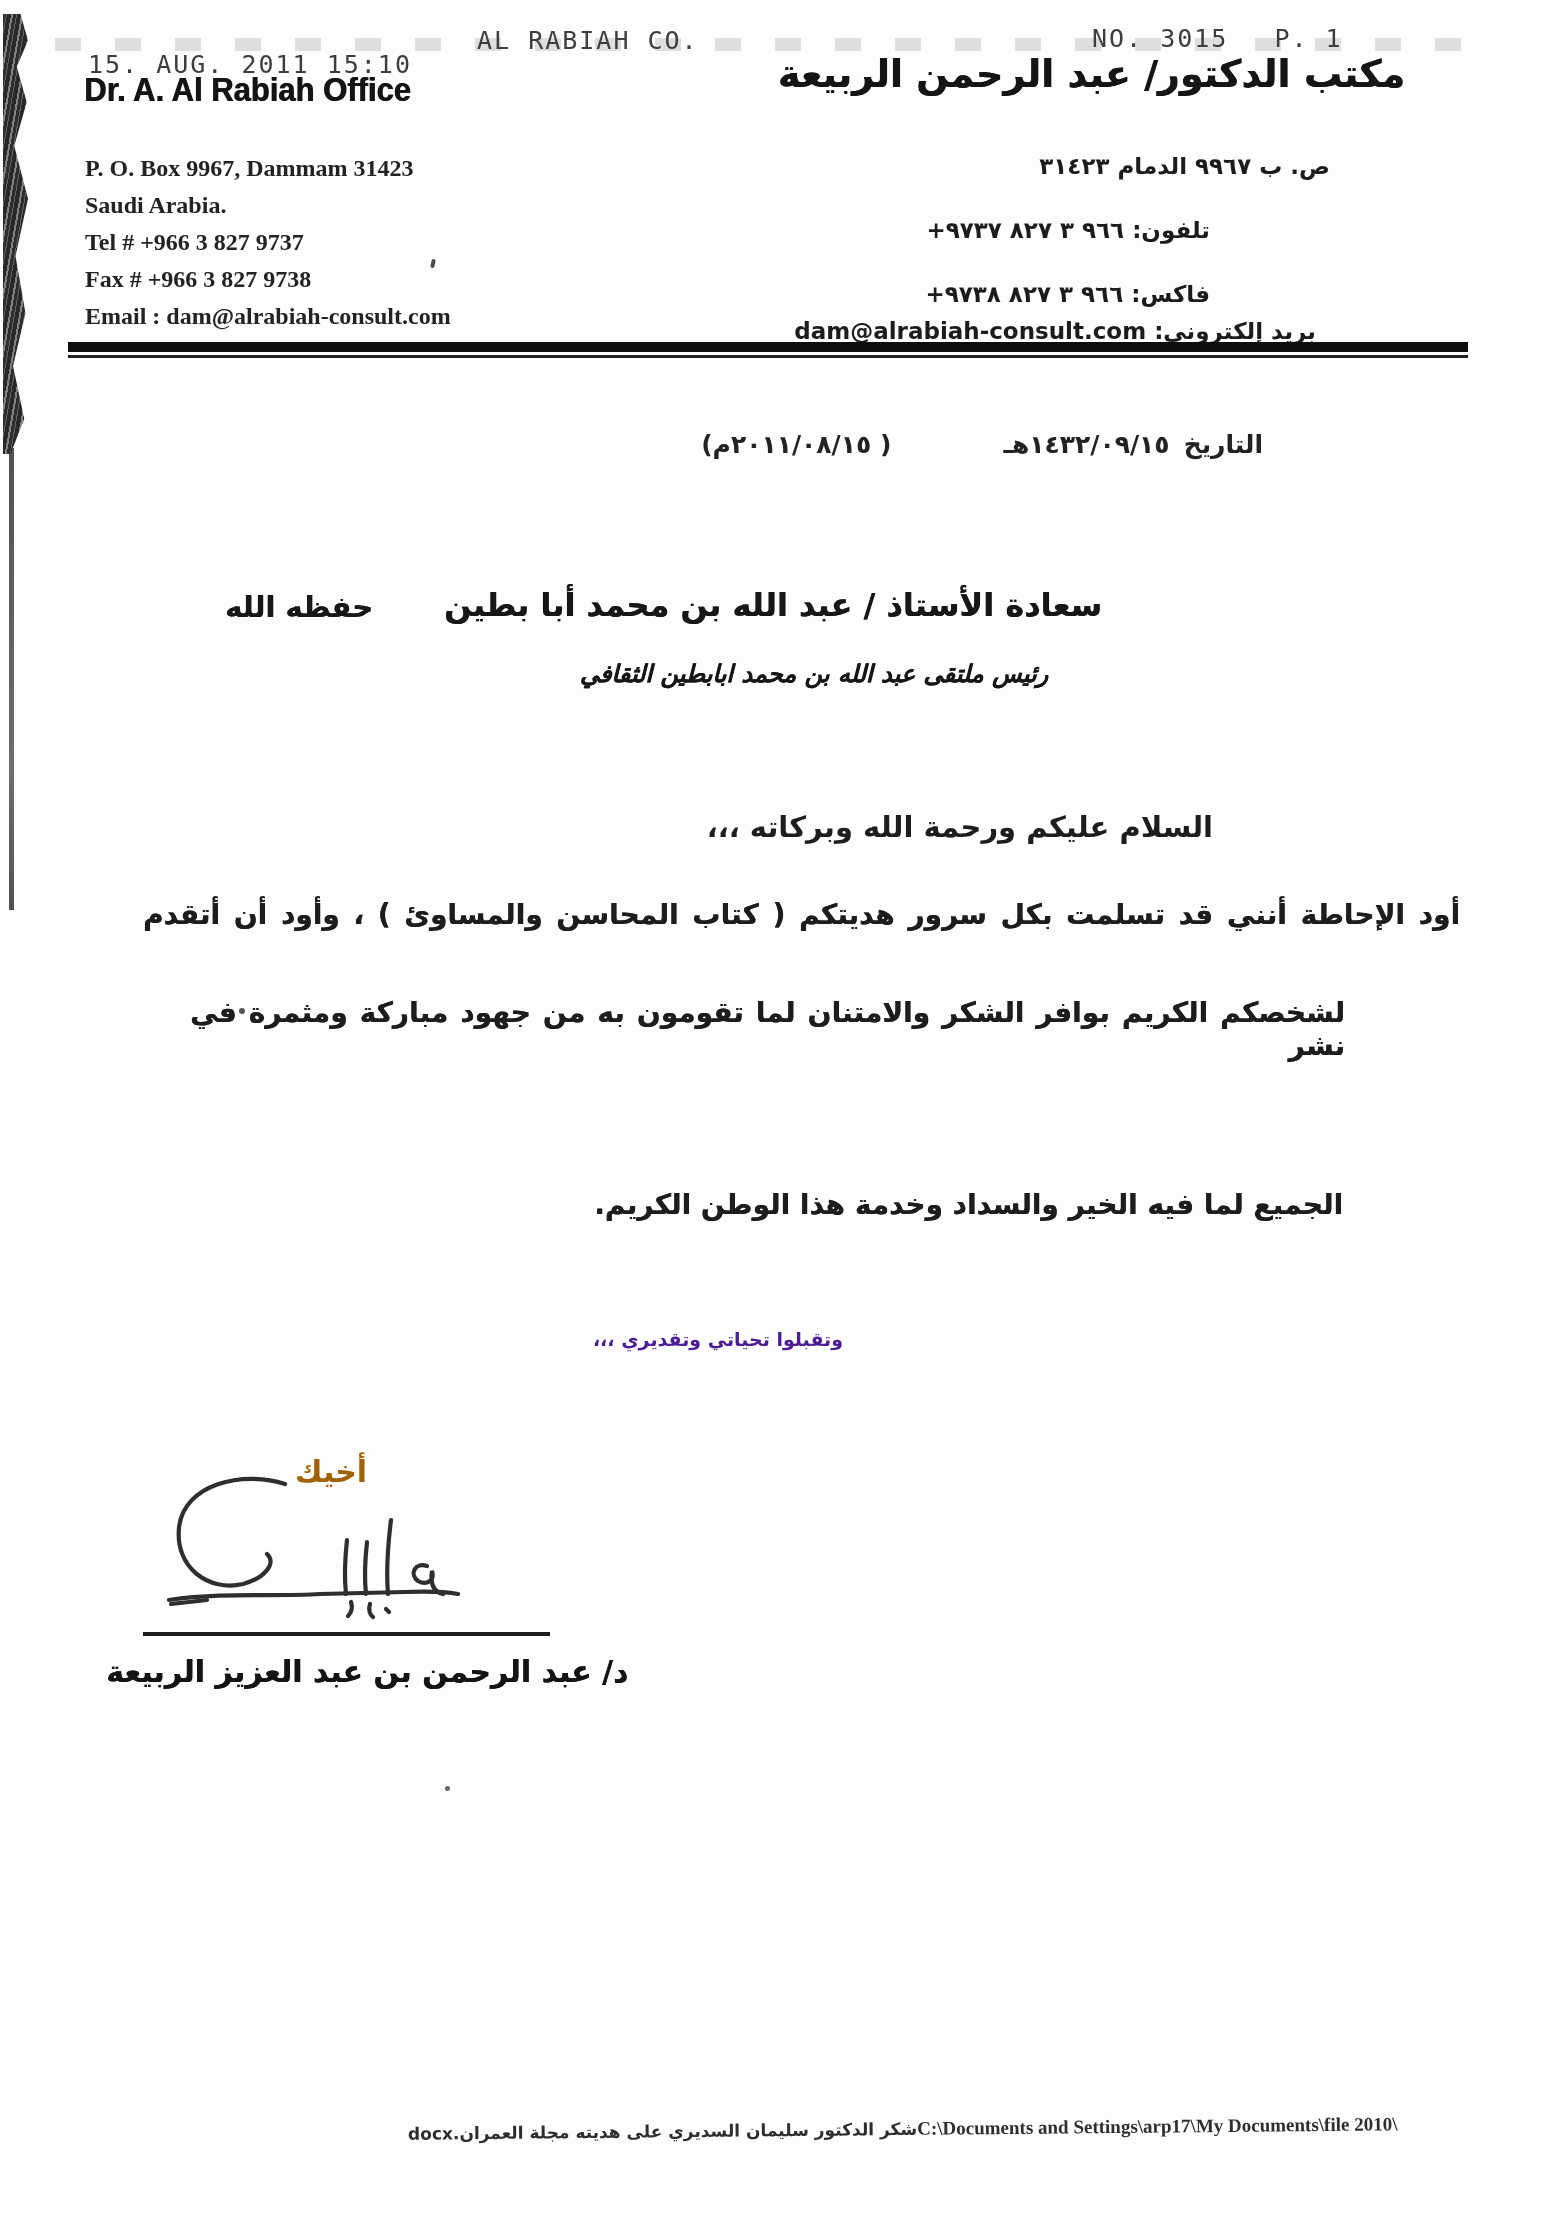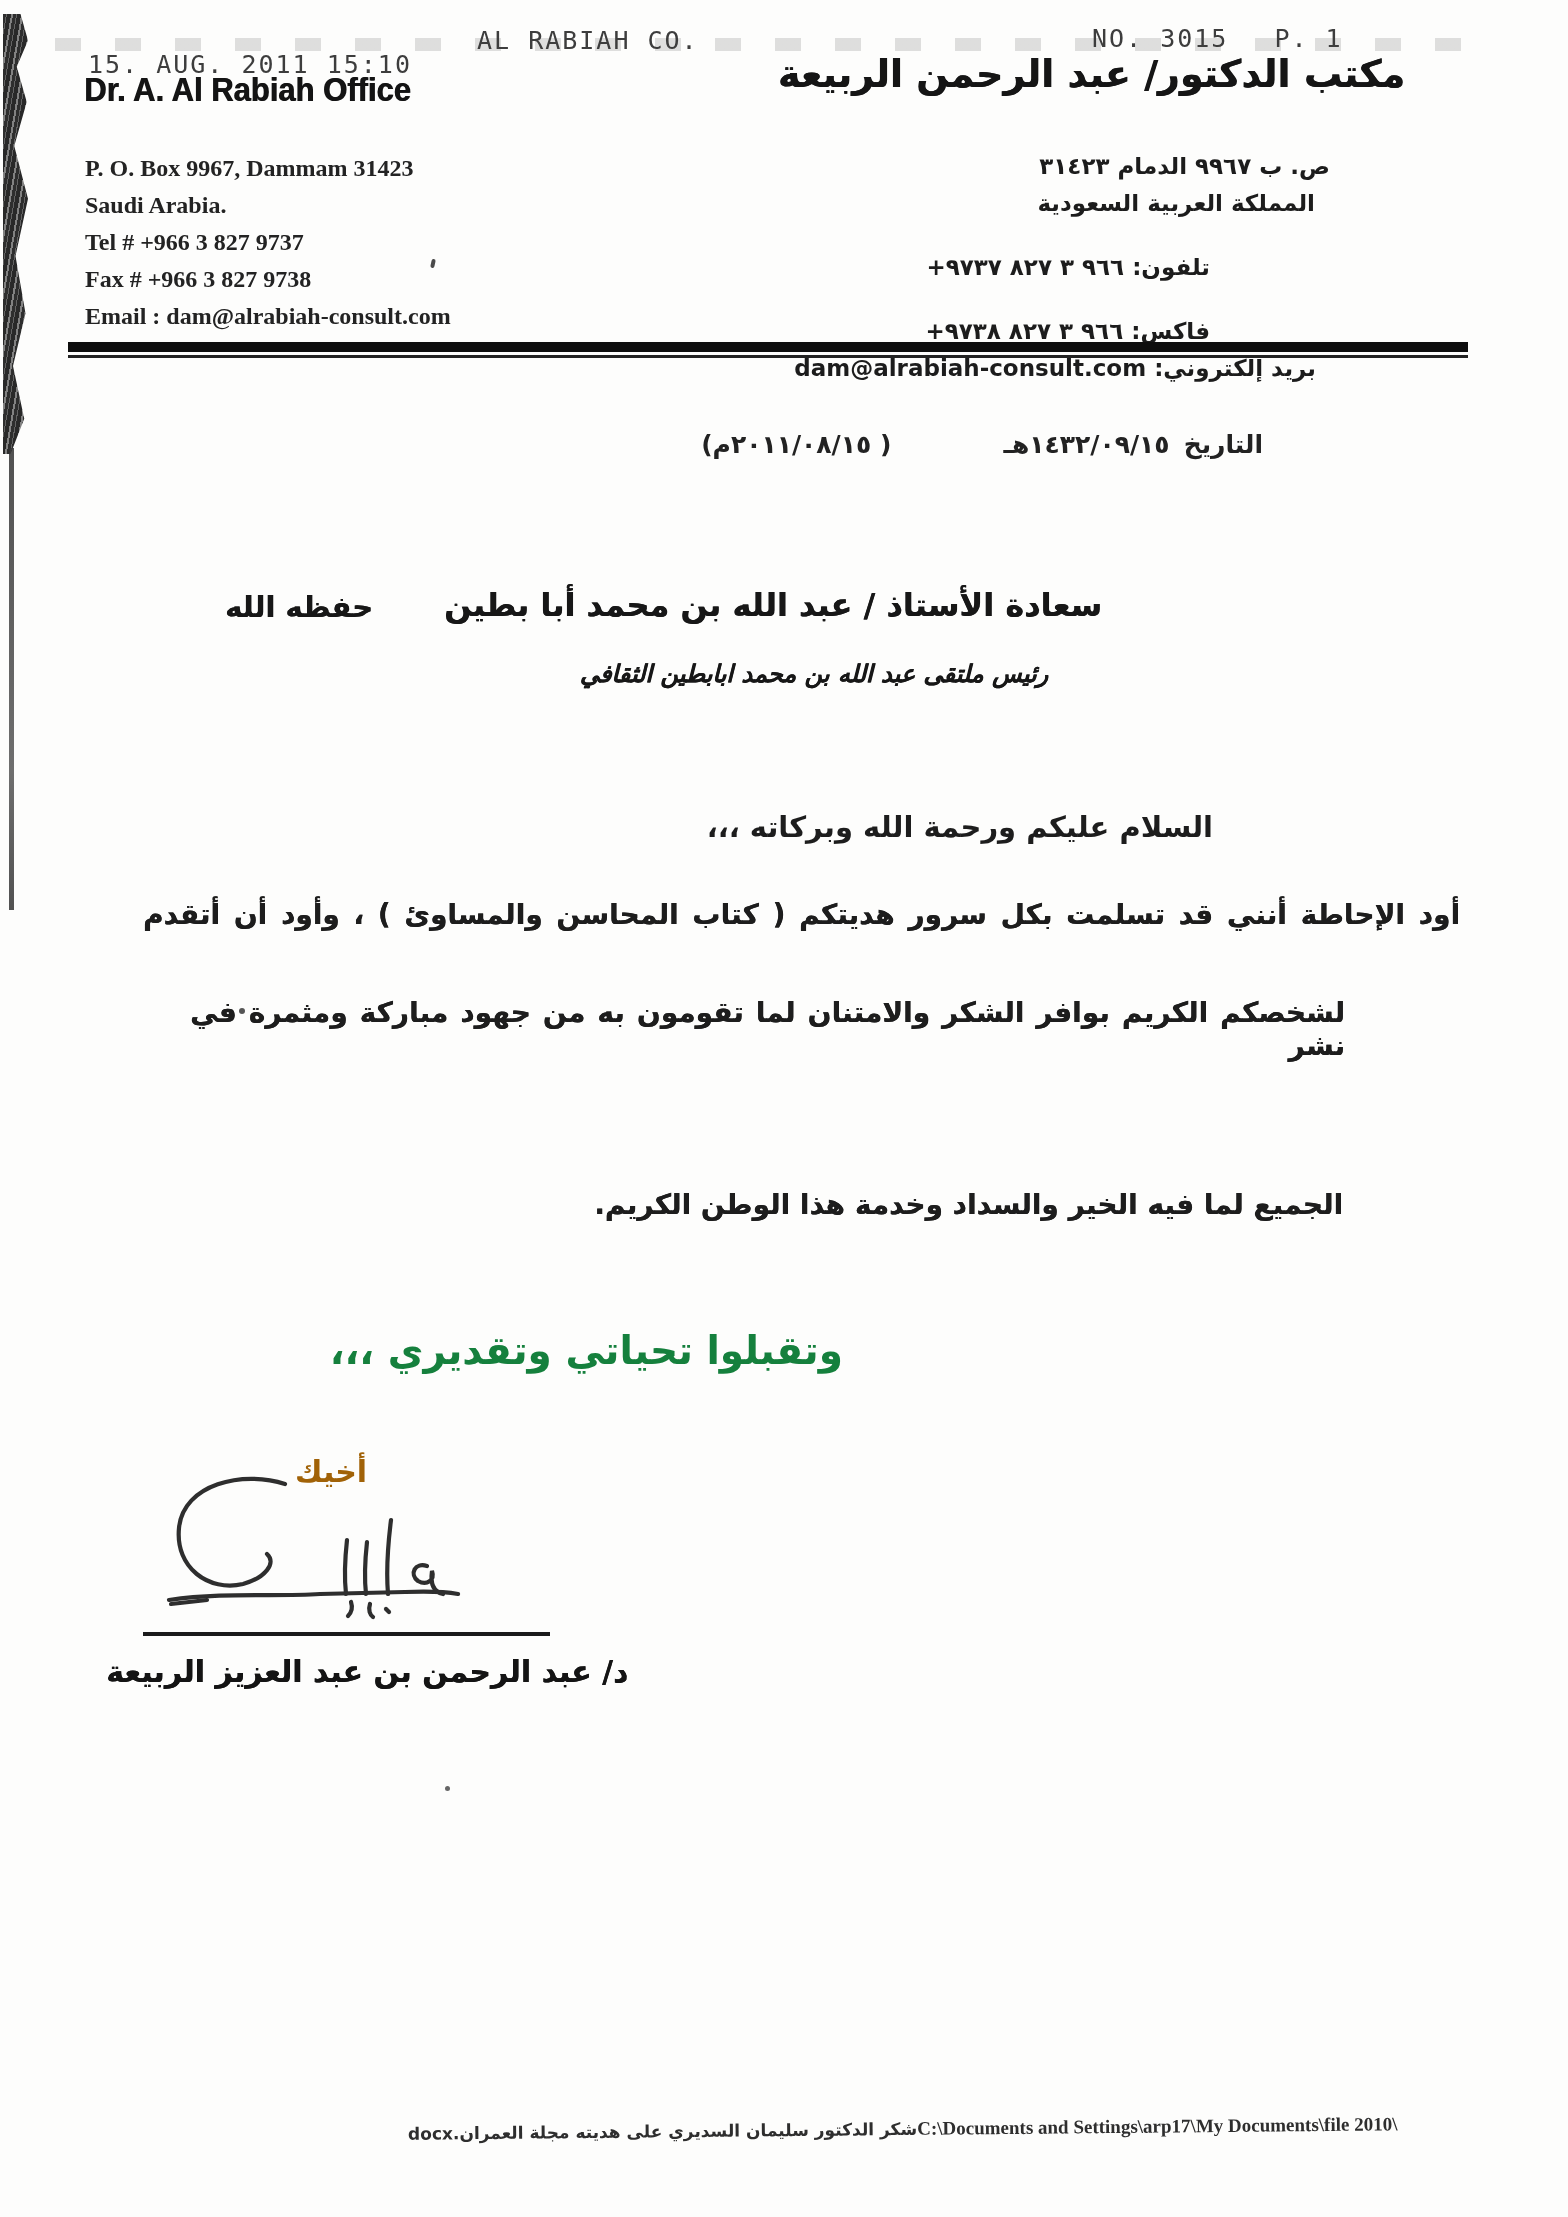--- a/index.html
+++ b/index.html
@@ -55,21 +55,21 @@
   .recipient-name{position:absolute;right:466px;top:586px;direction:rtl;font-size:32px;font-weight:700;white-space:nowrap;color:#171717;text-shadow:0.4px 0 0 #171717;}
   .honorific{position:absolute;left:225px;top:590px;direction:rtl;font-size:29px;font-weight:700;color:#171717;text-shadow:0.4px 0 0 #171717;}
   .recipient-title{position:absolute;right:520px;top:660px;direction:rtl;font-size:24px;font-weight:700;white-space:nowrap;color:#171717;text-shadow:0.4px 0 0 #171717;font-style:italic;}
   
   .salutation{position:absolute;right:355px;top:810px;direction:rtl;font-size:29px;font-weight:700;white-space:nowrap;color:#1d1d1d;}
   .body-line{position:absolute;direction:rtl;font-size:28px;font-weight:700;color:#1d1d1d;text-shadow:0.3px 0 0 #1d1d1d;}
   .bl1{left:143px;right:108px;top:898px;text-align:justify;text-align-last:justify;}
   .bl2{left:190px;right:223px;top:996px;text-align:justify;text-align-last:justify;}
   .bl3{left:120px;right:108px;top:1086px;text-align:justify;text-align-last:justify;}
   .bl4{right:225px;top:1188px;white-space:nowrap;}
-  .closing{position:absolute;right:725px;top:1328px;direction:rtl;font-size:39px;font-weight:700;white-space:nowrap;color:#15803d;}
+  .closing{position:absolute;right:725px;top:1328px;direction:rtl;font-size:19px;font-weight:700;white-space:nowrap;color:#4c1d95;}
   
   .sig-preface{position:absolute;left:295px;top:1454px;direction:rtl;font-size:30px;font-weight:700;color:#a16207;}
   .sig-svg{position:absolute;left:155px;top:1468px;}
   .sig-rule{position:absolute;left:143px;top:1632px;width:407px;height:4px;background:#1b1b1b;}
   .sender-name{position:absolute;left:106px;top:1654px;direction:rtl;font-size:30px;font-weight:700;white-space:nowrap;color:#141414;text-shadow:0.4px 0 0 #141414;}
   
   .footer{
     position:absolute;left:408px;top:2118px;display:flex;align-items:baseline;
     transform:rotate(-0.55deg);color:#2e2e2e;white-space:nowrap;
   }
@@ -115,21 +115,20 @@
   <div class="addr-en">
     <div>P. O. Box 9967, Dammam 31423</div>
     <div>Saudi Arabia.</div>
     <div>Tel # +966 3 827 9737</div>
     <div>Fax # +966 3 827 9738</div>
     <div>Email : dam@alrabiah-consult.com</div>
   </div>
 
   <div class="addr-ar">
     <div class="ln1">ص. ب ٩٩٦٧ الدمام ٣١٤٢٣</div>
-    <div class="ln2">المملكة العربية السعودية</div>
     <div class="ln3">
       <span>تلفون:</span>
       <span class="ltr">+٩٦٦ ٣ ٨٢٧ ٩٧٣٧</span>
     </div>
     <div class="ln4">
       <span>فاكس:</span>
       <span class="ltr">+٩٦٦ ٣ ٨٢٧ ٩٧٣٨</span>
     </div>
     <div class="ln5">
       <span>بريد إلكتروني:</span>

